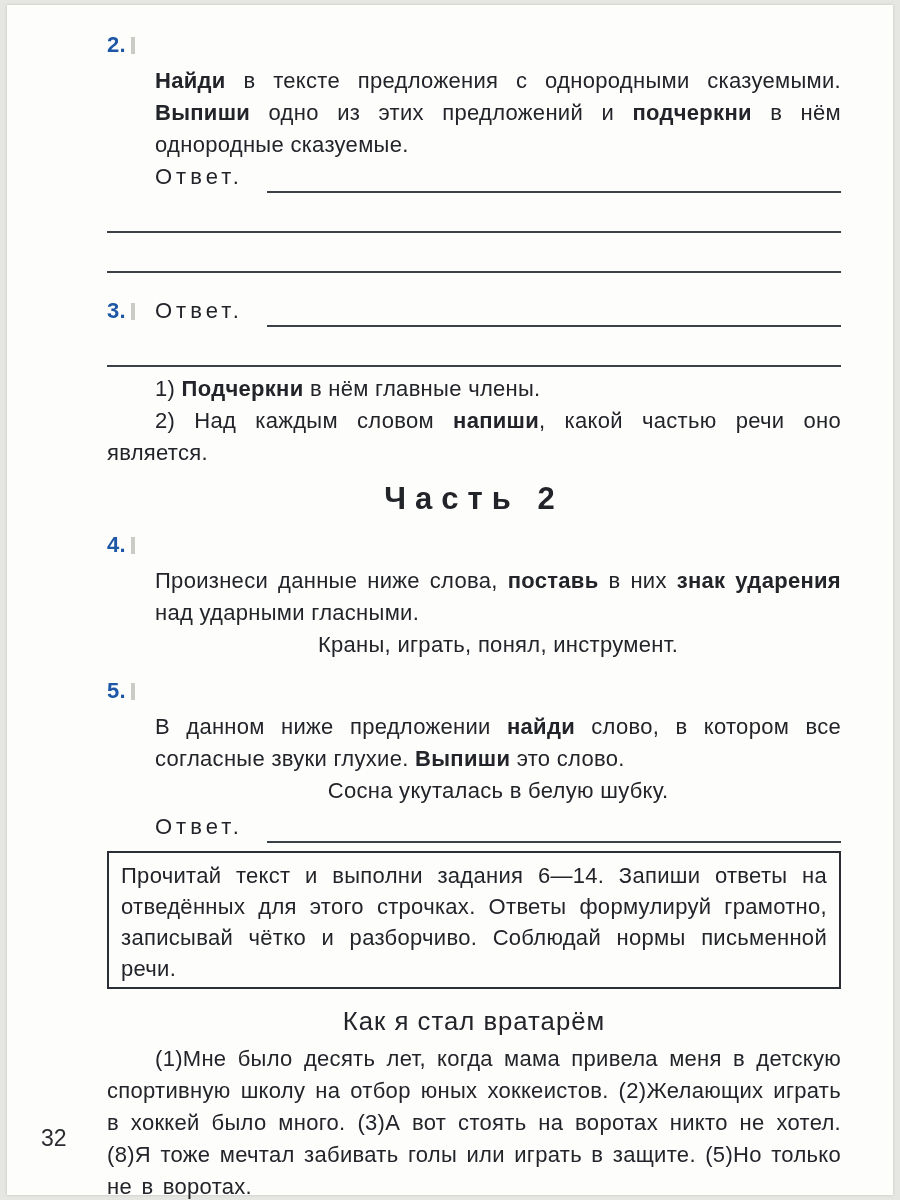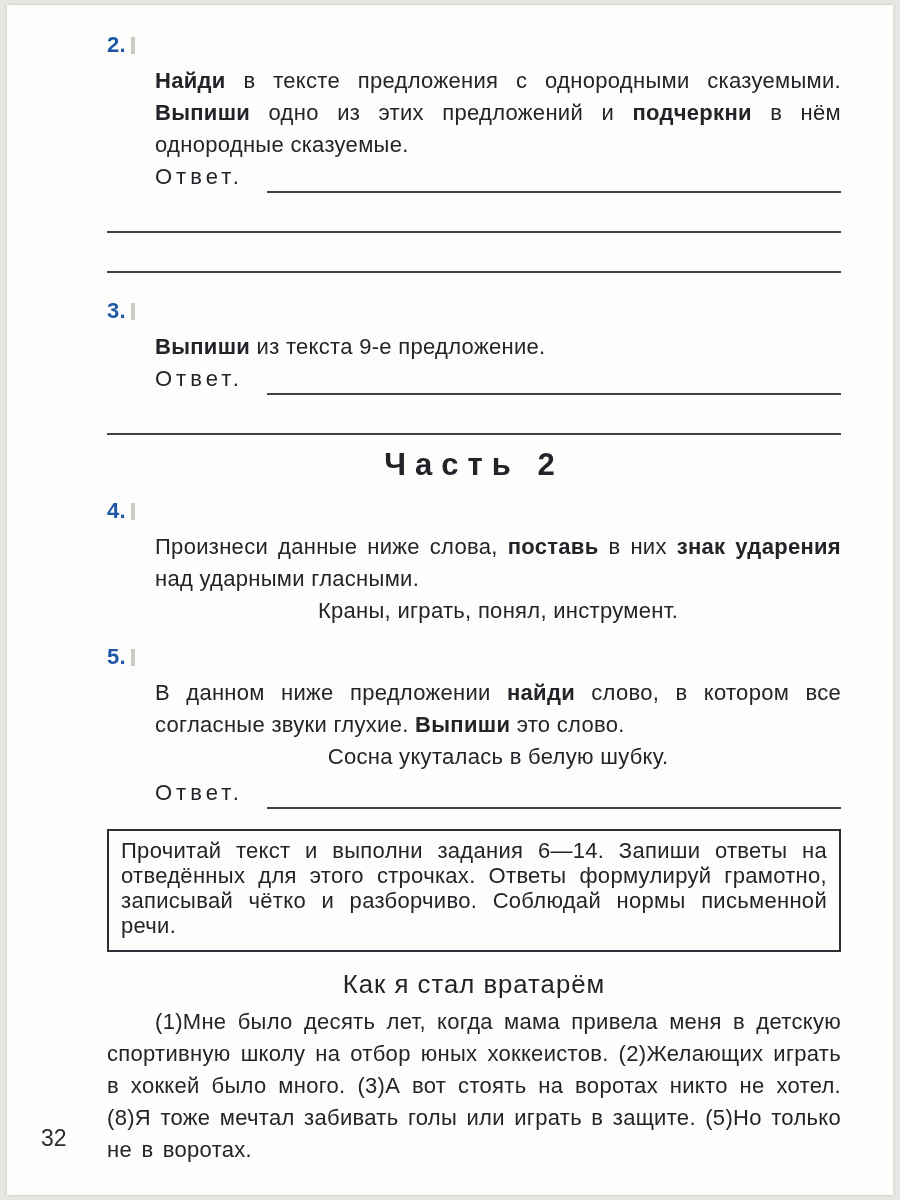--- a/index.html
+++ b/index.html
@@ -34,24 +34,24 @@
   .rule-line { height:40px; border-bottom:2px solid #3c4047; }
   .gap22 { margin-top:22px; }
   .gap14 { margin-top:14px; }
   .subitem { text-indent:48px; text-align:justify; }
   .subitems { margin-top:6px; }
   .part-heading { text-align:center; font-weight:bold; letter-spacing:9px; margin-top:14px; font-size:31px; }
   .center-line { text-align:center; margin-top:0; }
   .answer-gap { margin-top:4px; }
   .instruction-box {
     border:2px solid #2b2e34;
-    margin-top:20px;
-    padding:7px 12px 12px 12px;
+    margin-top:8px;
+    padding:7px 12px 3px 12px;
     text-align:justify;
-    line-height:25px;
+    line-height:31px;
   }
   .story-title { text-align:center; font-weight:normal; margin-top:16px; letter-spacing:1px; }
   .story-par { text-align:justify; text-indent:48px; margin-top:6px; word-spacing:3px; }
   .page-num { position:absolute; left:34px; top:1120px; font-size:23px; color:#2a2c31; }
 </style>
 </head>
 <body>
 
 <div class="page">
   <div class="content">
@@ -69,29 +69,32 @@
       </div>
     </section>
     <div class="rule-line"></div>
     <div class="rule-line"></div>
 
     <section class="task gap22">
       <div class="task-num-col">
         <span class="task-num">3.</span><span class="num-tick"></span>
       </div>
       <div class="task-body">
-        <p class="just"><span class="b">Выпиши</span><span> из текста 9-е предложение.</span></p>
         <div class="answer-row">
           <span class="answer-label">Ответ.</span>
           <span class="answer-line"></span>
         </div>
       </div>
     </section>
     <div class="rule-line"></div>
 
+    <div class="subitems">
+      <p class="subitem"><span>1) </span><span class="b">Подчеркни</span><span> в нём главные члены.</span></p>
+      <p class="subitem"><span>2) Над каждым словом </span><span class="b">напиши</span><span>, какой частью речи оно является.</span></p>
+    </div>
 
     <h2 class="part-heading">Часть 2</h2>
 
     <section class="task gap14">
       <div class="task-num-col">
         <span class="task-num">4.</span><span class="num-tick"></span>
       </div>
       <div class="task-body">
         <p class="just"><span>Произнеси данные ниже слова, </span><span class="b">поставь</span><span> в них </span><span class="b">знак ударения</span><span> над ударными гласными.</span></p>
         <p class="center-line">Краны, играть, понял, инструмент.</p>

